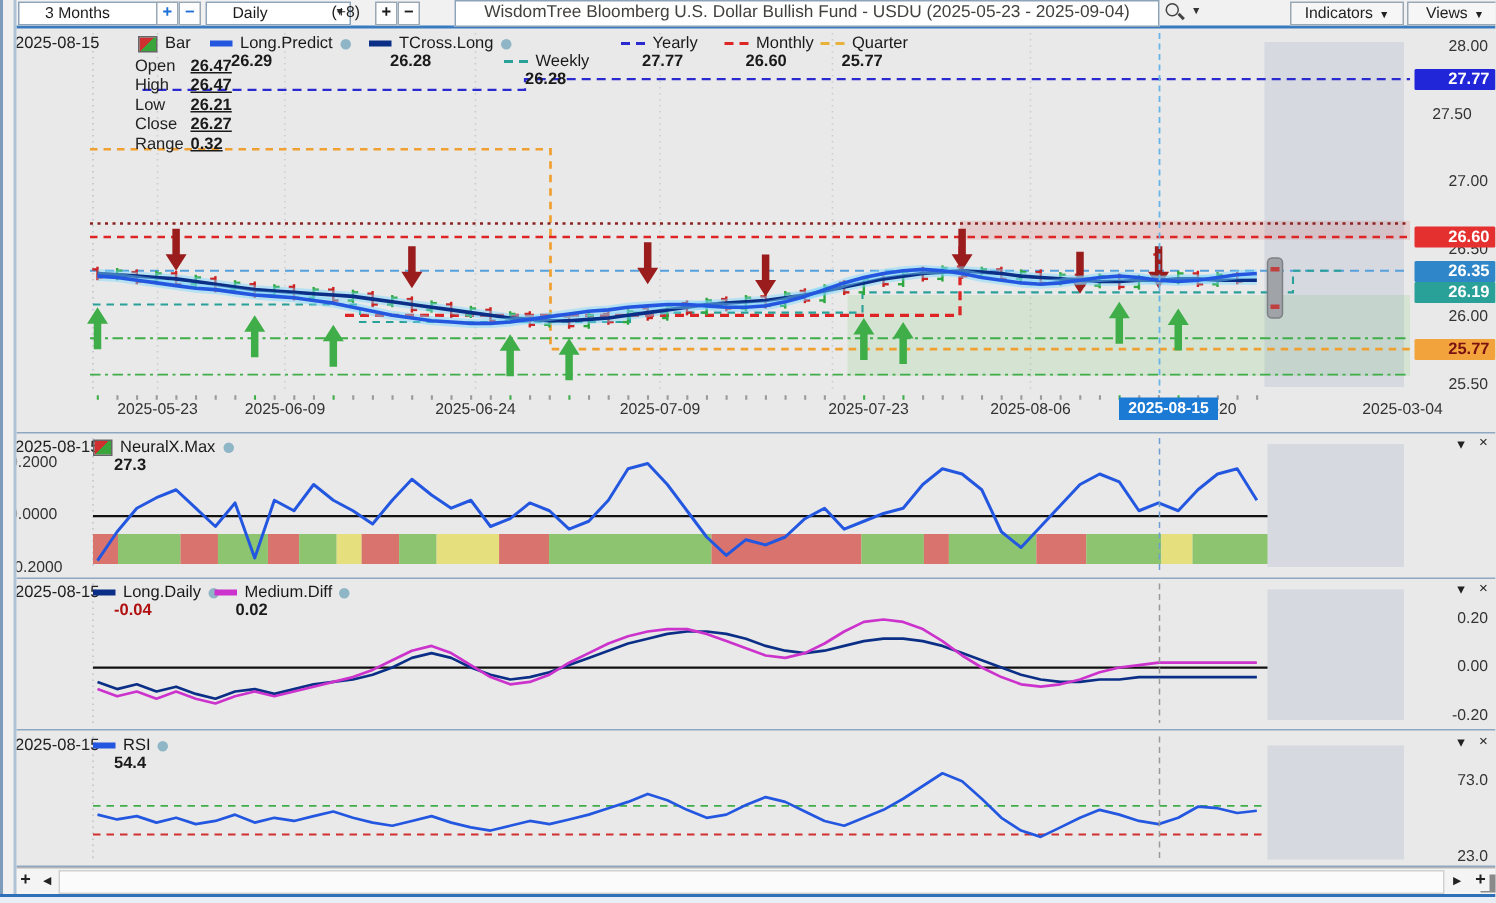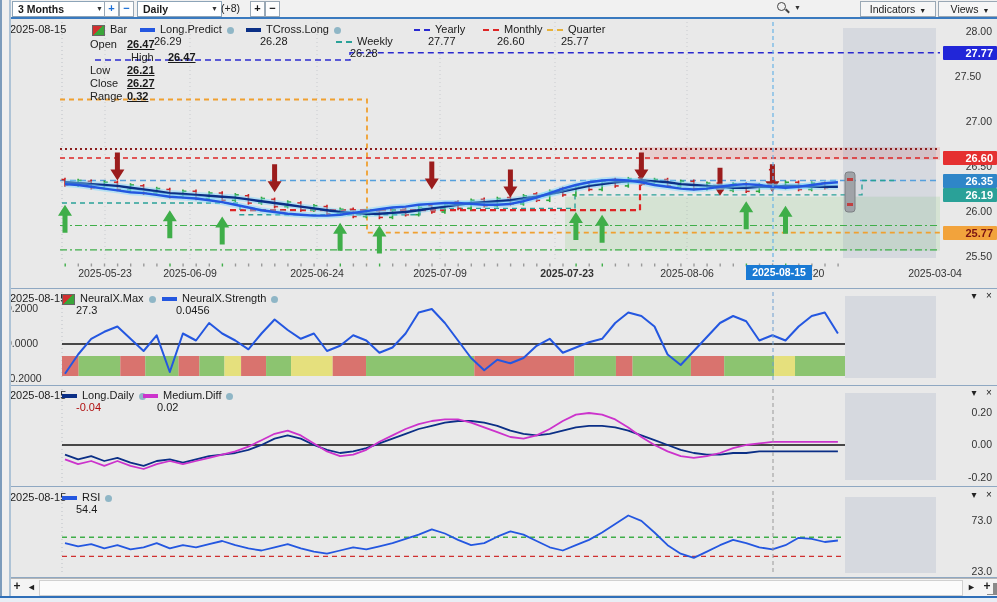--- a/index.html
+++ b/index.html
@@ -6,21 +6,21 @@
   body{width:997px;height:602px;position:relative;overflow:hidden;background:#e9e9e9;
        font-family:"Liberation Sans",sans-serif;color:#1a1a1a;font-size:11px;}
   .frame-left{position:absolute;left:0;top:0;width:9px;height:602px;background:#f0f0f0;
        border-left:2px solid #7d9cbc;box-shadow:inset -2px 0 0 #aec3d6;z-index:6;}
   .frame-bottom{position:absolute;left:0;top:596px;width:997px;height:6px;background:#e8eef5;
        border-top:2px solid #2f6fb8;z-index:6;}
   
   .toolbar{position:absolute;left:9px;top:0;width:988px;height:17px;background:#f1f1f1;
        border-bottom:2px solid #3a7abf;z-index:5;}
   .tb-select{position:absolute;top:1px;height:14px;background:#fff;border:1px solid #8da4b8;
-       line-height:14px;padding-left:5px;font-size:10.5px;font-weight:bold;}
+       line-height:14px;padding-left:17px;font-size:10.5px;}
   .tb-select .car{position:absolute;right:3px;top:0;font-size:7px;color:#333;line-height:14px;}
   .tb-btn{position:absolute;top:1px;width:13px;height:14px;background:#fdfdfd;border:1px solid #9aa8b5;
        text-align:center;line-height:13px;font-weight:bold;font-size:11px;}
   .tb-btn.blue{color:#1c6fd6;}
   .tb-label{position:absolute;top:2px;font-size:10.5px;color:#222;}
   .title-box{position:absolute;left:294px;top:0;width:468px;height:16px;background:#fff;
        border:1px solid #8da4b8;text-align:center;line-height:15px;font-size:11.5px;color:#42413e;
        white-space:nowrap;overflow:hidden;}
   .search-wrap{position:absolute;left:768px;top:2px;width:32px;height:13px;}
   .mag{position:absolute;left:0;top:0;width:7px;height:7px;border:1.6px solid #444;border-radius:50%;}
@@ -29,21 +29,21 @@
   .tb-button{position:absolute;top:1px;height:14px;background:#f6f6f6;border:1px solid #9aa8b5;
        line-height:14px;text-align:center;font-size:10.5px;color:#222;}
   .tb-button .car{font-size:7px;margin-left:4px;}
   
   svg.layer{position:absolute;left:0;z-index:1;}
   .sep{position:absolute;left:9px;width:988px;height:1px;background:#8fa8c2;z-index:4;}
   .txt-layer{position:absolute;left:0;top:0;width:995px;height:602px;z-index:3;pointer-events:none;}
   .date-label{position:absolute;font-size:11px;color:#222;}
   .leg-item{position:absolute;}
   .leg-row{height:12px;line-height:12px;white-space:nowrap;}
-  .leg-val{font-weight:normal;padding-left:14px;height:12px;line-height:13px;}
+  .leg-val{font-weight:bold;padding-left:14px;height:12px;line-height:13px;}
   .sw-solid{display:inline-block;width:15px;height:4px;margin-right:5px;vertical-align:middle;}
   .sw-dash{display:inline-block;width:16px;height:0;border-top:2px dashed;margin-right:5px;vertical-align:middle;}
   .bar-ico{display:inline-block;width:11px;height:9px;margin-right:5px;vertical-align:middle;
        background:linear-gradient(135deg,#d03030 0 48%,#3aa53a 48% 100%);border:1px solid #666;}
   .dot{display:inline-block;width:7px;height:7px;border-radius:50%;background:#8fb6c6;margin-left:5px;vertical-align:middle;}
   .ohlc-row{position:absolute;left:90px;width:120px;height:13px;line-height:13px;white-space:nowrap;}
   .ohlc-lab{display:inline-block;width:37px;color:#222;}
   .ohlc-val{font-weight:bold;text-decoration:underline;}
   .ylab{position:absolute;width:48px;text-align:right;font-size:10.5px;color:#333;}
   .badge{position:absolute;left:943px;width:50px;height:14px;line-height:14px;text-align:right;
@@ -75,20 +75,21 @@
   </div>
   <div class="tb-btn blue" style="left:95px;"><span>+</span></div>
   <div class="tb-btn blue" style="left:110px;"><span>−</span></div>
   <div class="tb-select" style="left:128px;width:78px;">
     <span>Daily</span>
     <span class="car">▼</span>
   </div>
   <div class="tb-label" style="left:212px;">(+8)</div>
   <div class="tb-btn" style="left:241px;"><span>+</span></div>
   <div class="tb-btn" style="left:256px;"><span>−</span></div>
+  <div class="title-box">WisdomTree Bloomberg U.S. Dollar Bullish Fund - USDU (2025-05-23 - 2025-09-04)</div>
   <div class="search-wrap">
     <span class="mag"></span>
     <span class="mag-h"></span>
     <span class="search-car">▼</span>
   </div>
   <div class="tb-button" style="left:851px;width:74px;">
     <span>Indicators</span><span class="car">▼</span>
   </div>
   <div class="tb-button" style="left:929px;width:62px;">
     <span>Views</span><span class="car">▼</span>
@@ -452,36 +453,32 @@
   <div class="leg-item" style="left:483px;top:23px;">
     <div class="leg-row"><span class="sw-dash" style="border-top-color: rgb(221, 37, 37);"></span><span>Monthly</span></div>
     <div class="leg-val">26.60</div>
   </div>
   <div class="leg-item" style="left:547px;top:23px;">
     <div class="leg-row"><span class="sw-dash" style="border-top-color: rgb(232, 178, 58);"></span><span>Quarter</span></div>
     <div class="leg-val">25.77</div>
   </div>
 
   <div class="ohlc-row" style="top:38px;"><span class="ohlc-lab">Open</span><span class="ohlc-val">26.47</span></div>
-  <div class="ohlc-row" style="top:51px;margin-left:41px;"><span class="ohlc-lab">High</span><span class="ohlc-val">26.47</span></div>
+  <div class="ohlc-row" style="top:51px;"><span class="ohlc-lab">High</span><span class="ohlc-val">26.47</span></div>
   <div class="ohlc-row" style="top:64px;"><span class="ohlc-lab">Low</span><span class="ohlc-val">26.21</span></div>
   <div class="ohlc-row" style="top:77px;"><span class="ohlc-lab">Close</span><span class="ohlc-val">26.27</span></div>
   <div class="ohlc-row" style="top:90px;"><span class="ohlc-lab">Range</span><span class="ohlc-val">0.32</span></div>
 
   <div class="xbadge" style="background-color: rgb(26, 122, 212);">2025-08-15</div>
   <div class="xlab" style="left:794px;top:267px;width:60px;text-align:left;">-08-20</div>
 
   <div class="date-label" style="left:10px;top:292px;">2025-08-15</div>
   <div class="leg-item" style="left:62px;top:292px;">
     <div class="leg-row"><span class="bar-ico"></span><span>NeuralX.Max</span><span class="dot"></span></div>
     <div class="leg-val">27.3</div>
-  </div>
-  <div class="leg-item" style="left:162px;top:292px;">
-    <div class="leg-row"><span class="sw-solid" style="background-color: rgb(36, 87, 224);"></span><span>NeuralX.Strength</span><span class="dot"></span></div>
-    <div class="leg-val">0.0456</div>
   </div>
 
   <div class="date-label" style="left:10px;top:389px;">2025-08-15</div>
   <div class="leg-item" style="left:62px;top:389px;">
     <div class="leg-row"><span class="sw-solid" style="background-color: rgb(11, 47, 134);"></span><span>Long.Daily</span><span class="dot"></span></div>
     <div class="leg-val" style="color: rgb(176, 16, 16);">-0.04</div>
   </div>
   <div class="leg-item" style="left:143px;top:389px;">
     <div class="leg-row"><span class="sw-solid" style="background-color: rgb(204, 51, 204);"></span><span>Medium.Diff</span><span class="dot"></span></div>
     <div class="leg-val">0.02</div>
@@ -500,21 +497,21 @@
     <div class="ylab" style="left: 944px; top: 250px;">25.50</div>
     <div class="badge" style="top: 46px; background-color: rgb(33, 38, 216); color: rgb(255, 255, 255);">27.77</div>
     <div class="badge" style="top: 151px; background-color: rgb(229, 48, 48); color: rgb(255, 255, 255);">26.60</div>
     <div class="badge" style="top: 174px; background-color: rgb(47, 134, 200); color: rgb(255, 255, 255);">26.35</div>
     <div class="badge" style="top: 188px; background-color: rgb(42, 161, 152); color: rgb(255, 255, 255);">26.19</div>
     <div class="badge" style="top: 226px; background-color: rgb(242, 163, 60); color: rgb(122, 18, 18);">25.77</div>
     <div class="xlab" style="left: 60px; top: 267px;">2025-05-23</div>
     <div class="xlab" style="left: 145px; top: 267px;">2025-06-09</div>
     <div class="xlab" style="left: 272px; top: 267px;">2025-06-24</div>
     <div class="xlab" style="left: 395px; top: 267px;">2025-07-09</div>
-    <div class="xlab" style="left: 522px; top: 267px; font-weight: bold;">2025-07-23</div>
+    <div class="xlab" style="left: 534px; top: 267px;">2025-07-23</div>
     <div class="xlab" style="left: 642px; top: 267px;">2025-08-06</div>
     <div class="xlab" style="left: 890px; top: 267px;">2025-03-04</div>
     <div class="ylab" style="left: 6px; top: 302px; width: 46px; text-align: left;">0.2000</div>
     <div class="ylab" style="left: 6px; top: 337px; width: 46px; text-align: left;">0.0000</div>
     <div class="ylab" style="left: 6px; top: 372px; width: 46px; text-align: left;">-0.2000</div>
     <div class="ylab" style="left: 944px; top: 406px;">0.20</div>
     <div class="ylab" style="left: 944px; top: 438px;">0.00</div>
     <div class="ylab" style="left: 944px; top: 471px;">-0.20</div>
     <div class="ylab" style="left: 944px; top: 514px;">73.0</div>
     <div class="ylab" style="left: 944px; top: 565px;">23.0</div>

